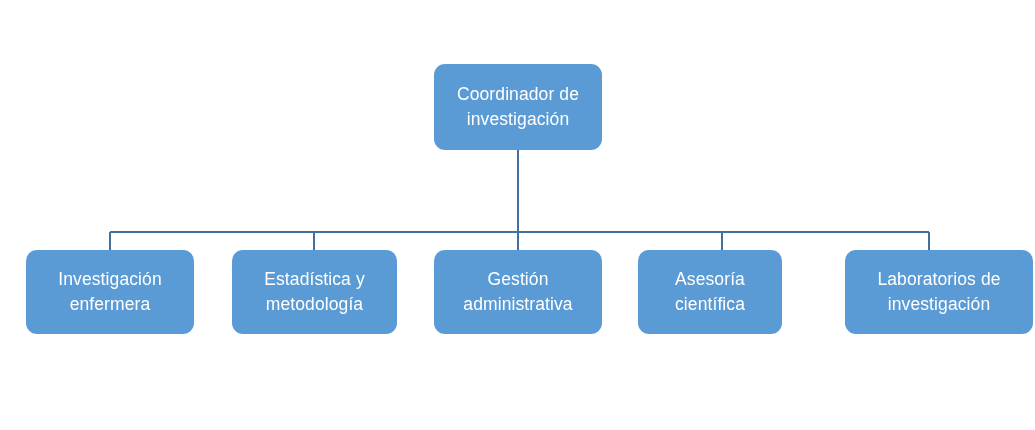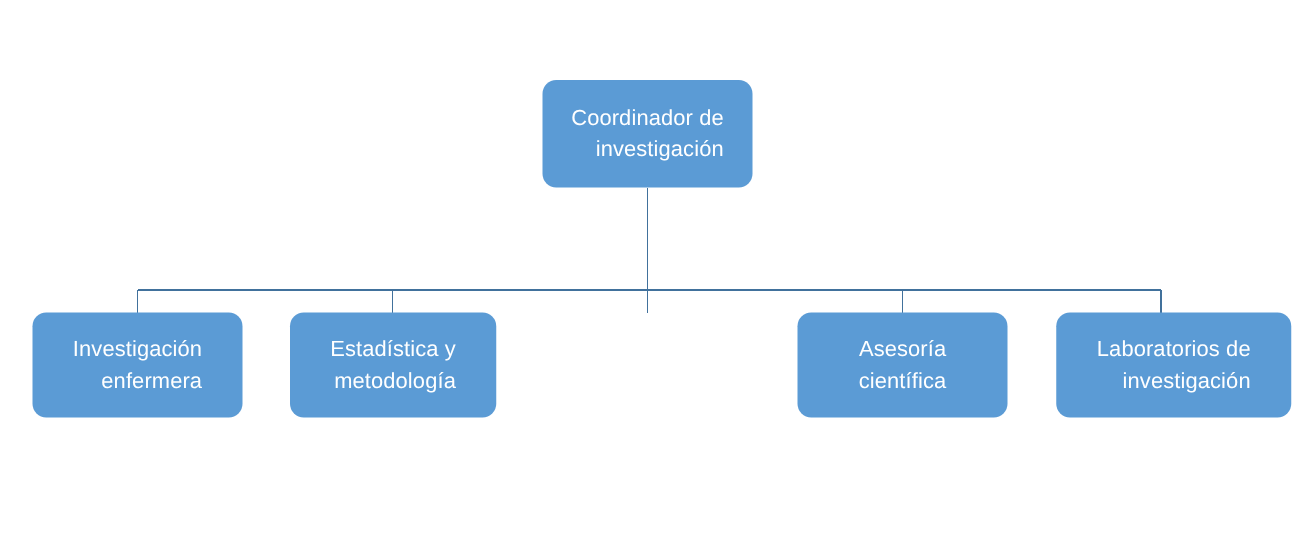--- a/index.html
+++ b/index.html
@@ -34,21 +34,21 @@
 
   
   .node {
     position: absolute;
     box-sizing: border-box;
     background: #5B9BD5;
     border-radius: 11px;
     display: flex;
     align-items: center;
     justify-content: center;
-    text-align: right;
+    text-align: center;
     color: #ffffff;
     font-size: 17.5px;
     line-height: 25px;
     letter-spacing: 0.1px;
     font-weight: 400;
     padding: 4px 8px;
   }
 
   .node-label {
     display: block;
@@ -63,21 +63,21 @@
   }
 
   .node-child {
     top: 250px;
     height: 84px;
   }
 
   .child-0 { left: 26px;  width: 168px; }
   .child-1 { left: 232px; width: 165px; }
   .child-2 { left: 434px; width: 168px; }
-  .child-3 { left: 638px; width: 168px; }
+  .child-3 { left: 638px; width: 144px; }
   .child-4 { left: 845px; width: 188px; }
 </style>
 </head>
 <body>
 
 <div id="org-chart">
 
   <svg class="connector-layer" viewBox="0 0 1035 430" width="1035" height="430" aria-hidden="true">
     <g stroke="#41719C" stroke-width="1.4" fill="none" shape-rendering="crispEdges">
 
@@ -101,20 +101,24 @@
   <div class="node node-child child-0">
     <span class="node-label">Investigación
 enfermera</span>
   </div>
 
   <div class="node node-child child-1">
     <span class="node-label">Estadística y
 metodología</span>
   </div>
 
+  <div class="node node-child child-2">
+    <span class="node-label">Gestión
+administrativa</span>
+  </div>
 
   <div class="node node-child child-3">
     <span class="node-label">Asesoría
 científica</span>
   </div>
 
   <div class="node node-child child-4">
     <span class="node-label">Laboratorios de
 investigación</span>
   </div>

